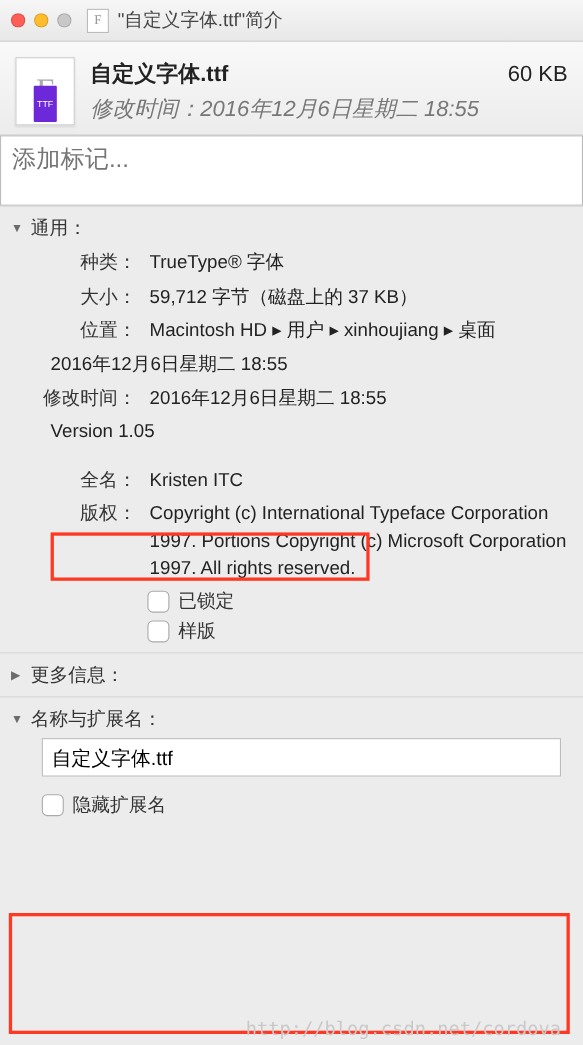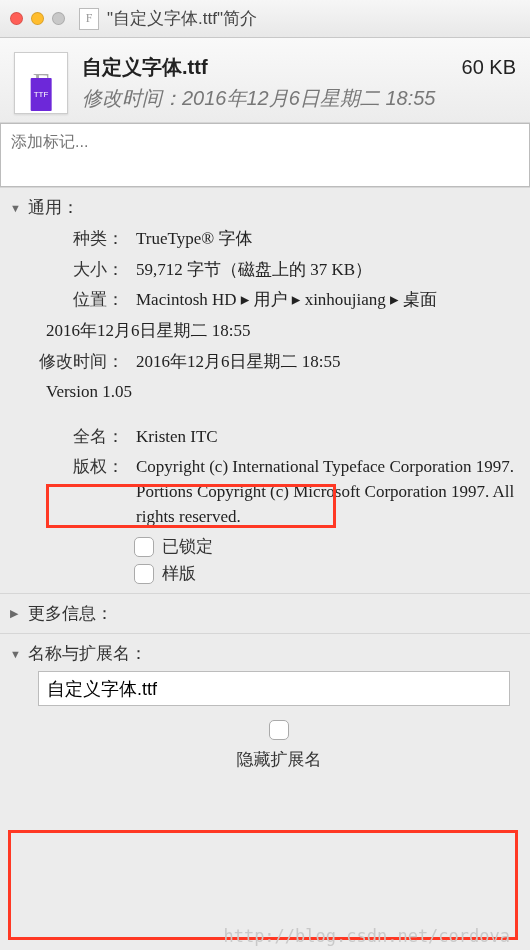--- a/index.html
+++ b/index.html
@@ -50,43 +50,43 @@
     }
     .header-info { flex:1; display:flex; flex-direction:column; justify-content:center; }
     .header-row1 { display:flex; justify-content:space-between; align-items:baseline; }
     .file-name { font-size:20px; font-weight:bold; color:#222; }
     .file-size { font-size:20px; color:#222; }
     .mod-line { font-size:20px; color:#777; margin-top:4px;font-style:italic; }
     .tag-box {
       border:1px solid #bcbcbc; background:#fff; margin: 0; height:64px;
       padding:8px 10px;
     }
-    .tag-box input { border:none; width:100%; font-size:16px; color:#0f766e; background:transparent; outline:none; }
+    .tag-box input { border:none; width:100%; font-size:22px; color:#0f766e; background:transparent; outline:none; }
     .section { border-top:1px solid #d6d6d6; padding: 8px 10px; }
     .section-header {
       display:flex; align-items:center; gap:4px; font-size:17px; color:#333;
       cursor:default;
     }
     .triangle { font-size:11px; color:#6b6b6b; width:14px; display:inline-block; }
-    .fields { margin-top:8px; padding-left: 24px; font-family: Liberation Serif, serif; }
+    .fields { margin-top:8px; padding-left: 24px; }
     .field { display:flex; margin-bottom:6px; font-size:17px; line-height:1.45; }
     .field-label { width:90px; text-align:right; color:#333; flex-shrink:0; }
     .field-value { padding-left:12px; color:#222; flex:1; }
     .checkbox-row { display:flex; align-items:center; gap:8px; margin-left:100px; margin-top:4px; font-size:17px; }
     .cb { width:20px; height:20px; border:1px solid #aaa; border-radius:5px; background:#fff; }
     .name-input-wrap { padding: 6px 10px 6px 28px; }
     .name-input {
       width:100%; padding:6px 8px; font-size:18px; border:1px solid #bcbcbc; background:#fff;
     }
     .hl-red { border:3px solid #ff3824; }
     .hl-fullname { position:absolute; left:46px; top:484px; width:290px; height:44px; pointer-events:none; }
     .hl-namebox { position:absolute; left:8px; top:830px; width:510px; height:110px; pointer-events:none; }
     .rel { position:relative; }
     .watermark { position:absolute; right:20px; bottom:4px; font-size:17px; color:#c9c9c9; font-family:monospace; }
-    .cb-row2 { margin-left: 28px; margin-top:8px; display:flex; align-items:center; gap:8px;flex-direction:column; }
+    .cb-row2 { margin-left: 28px; margin-top:8px; display:flex; align-items:center; gap:8px; }
   </style>
 </head>
 <body class="rel">
 
 <div class="titlebar">
   <div class="traffic-lights">
     <div class="light close"></div>
     <div class="light min"></div>
     <div class="light max"></div>
   </div>

